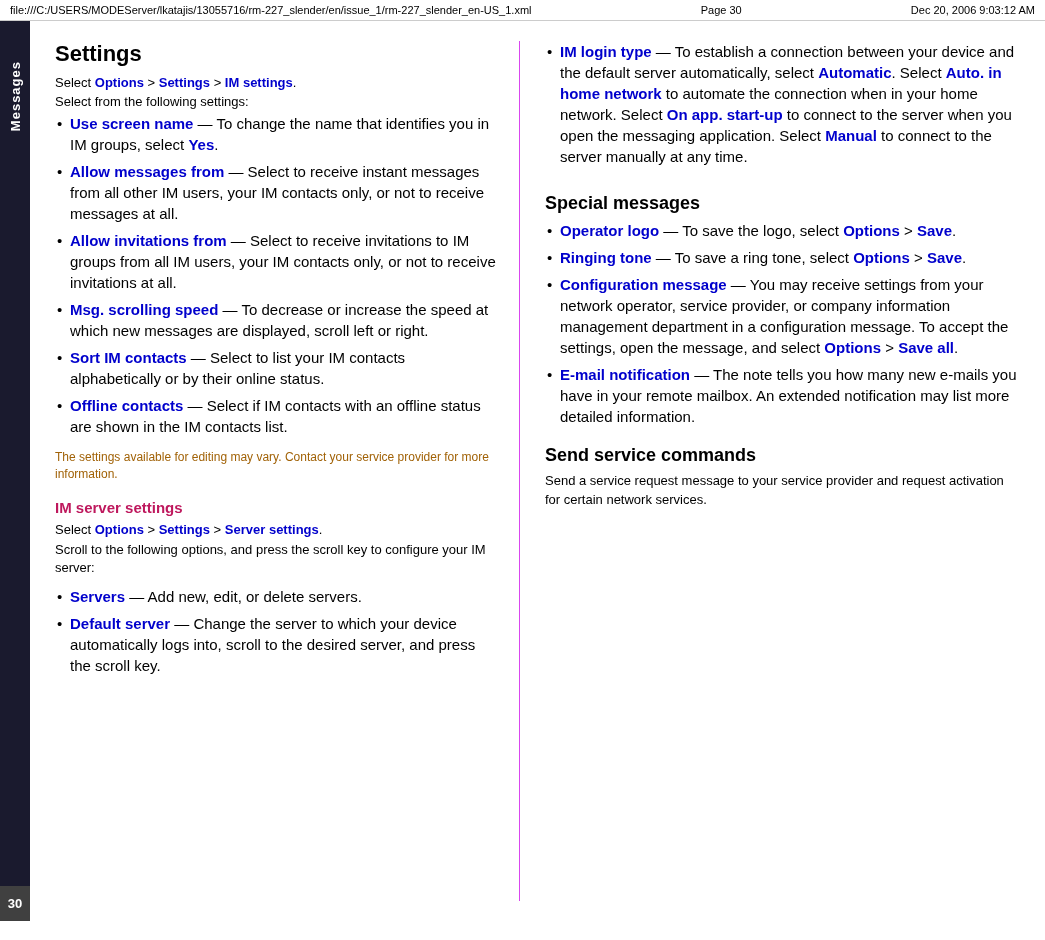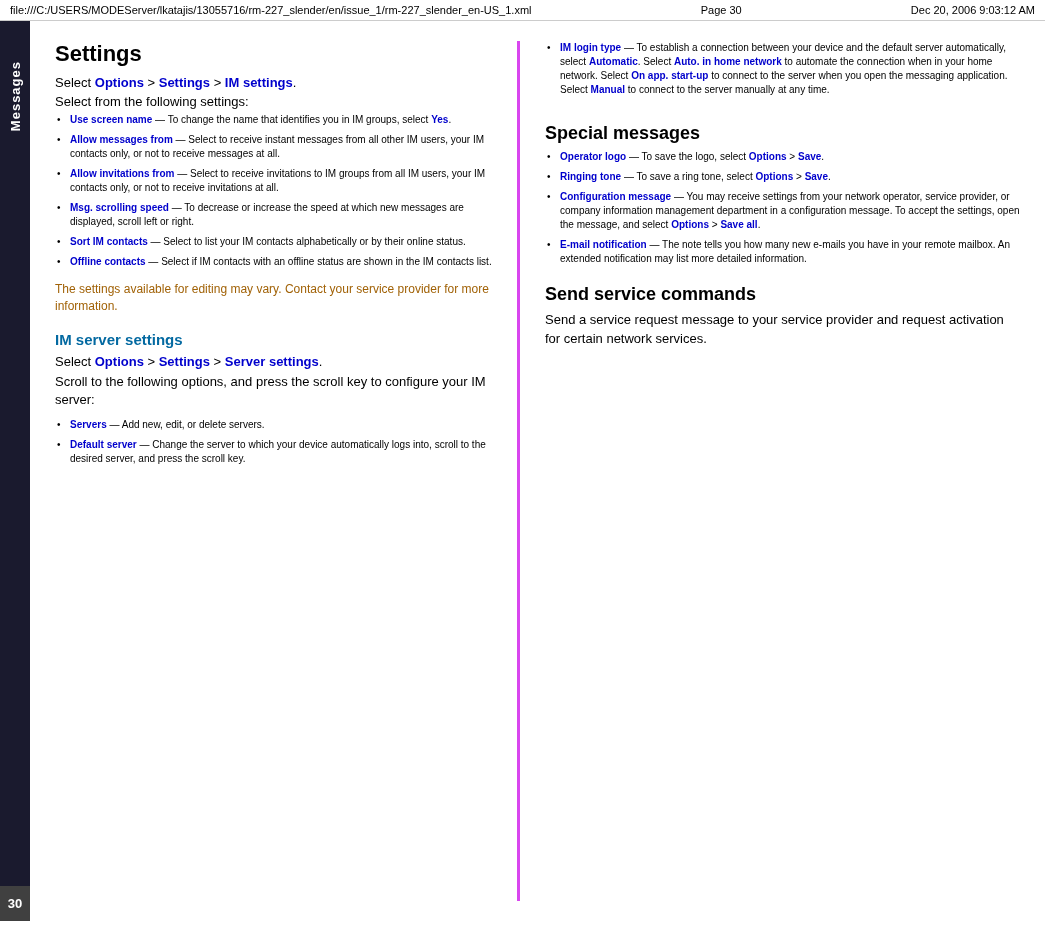--- a/index.html
+++ b/index.html
@@ -70,21 +70,21 @@
     .content-area {
       flex: 1;
       display: flex;
       padding: 20px 0;
     }
 
     
     .left-col {
       width: 490px;
       padding: 0 20px 0 25px;
-      border-right: 3px solid #d946ef;
+      border-right: 1px solid #d946ef;
     }
 
     
     .right-col {
       flex: 1;
       padding: 0 25px;
     }
 
     h1 {
       font-size: 22px;
@@ -109,21 +109,21 @@
     ul {
       list-style: none;
       padding: 0;
       margin: 0;
     }
 
     ul li {
       padding-left: 15px;
       position: relative;
       margin-bottom: 6px;
-      font-size: 10px;
+      font-size: 15px;
       color: #000;
       line-height: 1.4;
     }
 
     ul li::before {
       content: "•";
       position: absolute;
       left: 2px;
       top: 0;
     }
@@ -136,21 +136,21 @@
     .note-text {
       font-size: 12px;
       color: #a16207;
       line-height: 1.4;
       margin-top: 12px;
     }
 
     .section-heading {
       font-size: 15px;
       font-weight: bold;
-      color: #0369a1;
+      color: #be185d;
       margin-top: 16px;
       margin-bottom: 6px;
     }
 
     .body-text {
       font-size: 13px;
       color: #000;
       line-height: 1.45;
       margin-bottom: 8px;
     }

